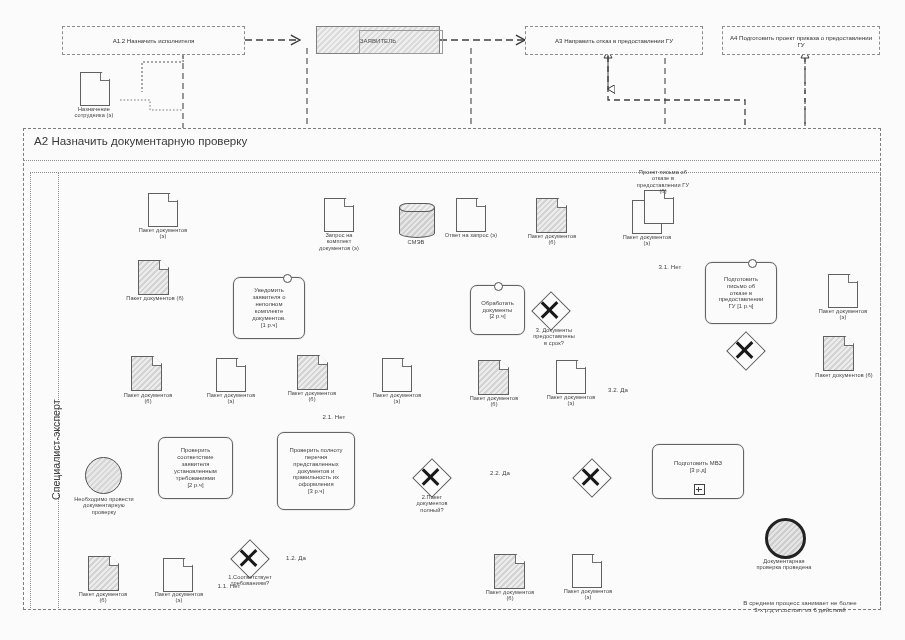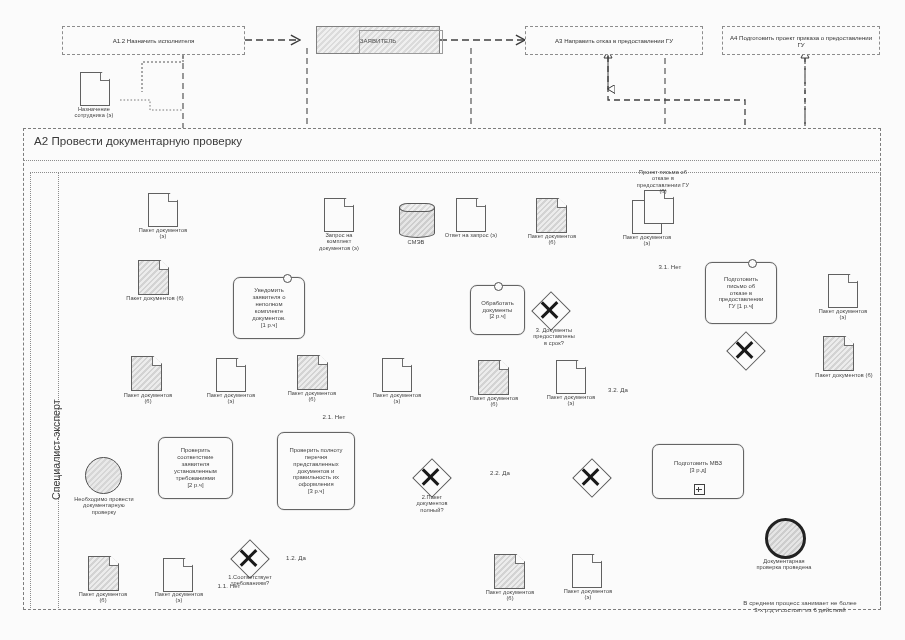--- a/index.html
+++ b/index.html
@@ -271,21 +271,21 @@
     <span>A4 Подготовить проект приказа о предоставлении ГУ</span>
   </div>
 
   <div class="doc" style="left:80px;top:72px;width:28px;height:32px;">
     <div class="fold"></div>
   </div>
   <div class="lbl t55" style="left:56px;top:106px;width:76px;">Назначение
 сотрудника (э)</div>
 
   <div class="abs main-pool" style="left:23px;top:128px;width:858px;height:482px;"></div>
-  <div class="pool-title" style="left:34px;top:134px;">A2 Провести документарную проверку</div>
+  <div class="pool-title" style="left:34px;top:134px;">A2 Назначить документарную проверку</div>
 
   <div class="abs" style="left:23px;top:160px;width:858px;height:0;border-top:1px dotted #8a8a8a;"></div>
   <div class="abs" style="left:30px;top:172px;width:851px;height:438px;border:1px dotted #8a8a8a;border-bottom:none;"></div>
   <div class="abs" style="left:58px;top:172px;width:0;height:438px;border-left:1px dotted #8a8a8a;"></div>
   <div class="lane-title" style="left:50px;top:500px;">Специалист-эксперт</div>
 
   <div class="doc" style="left:148px;top:193px;width:28px;height:32px;">
       <div class="fold"></div>
     </div>
   <div class="lbl t55" style="left:120px;top:227px;width:86px;">Пакет документов

